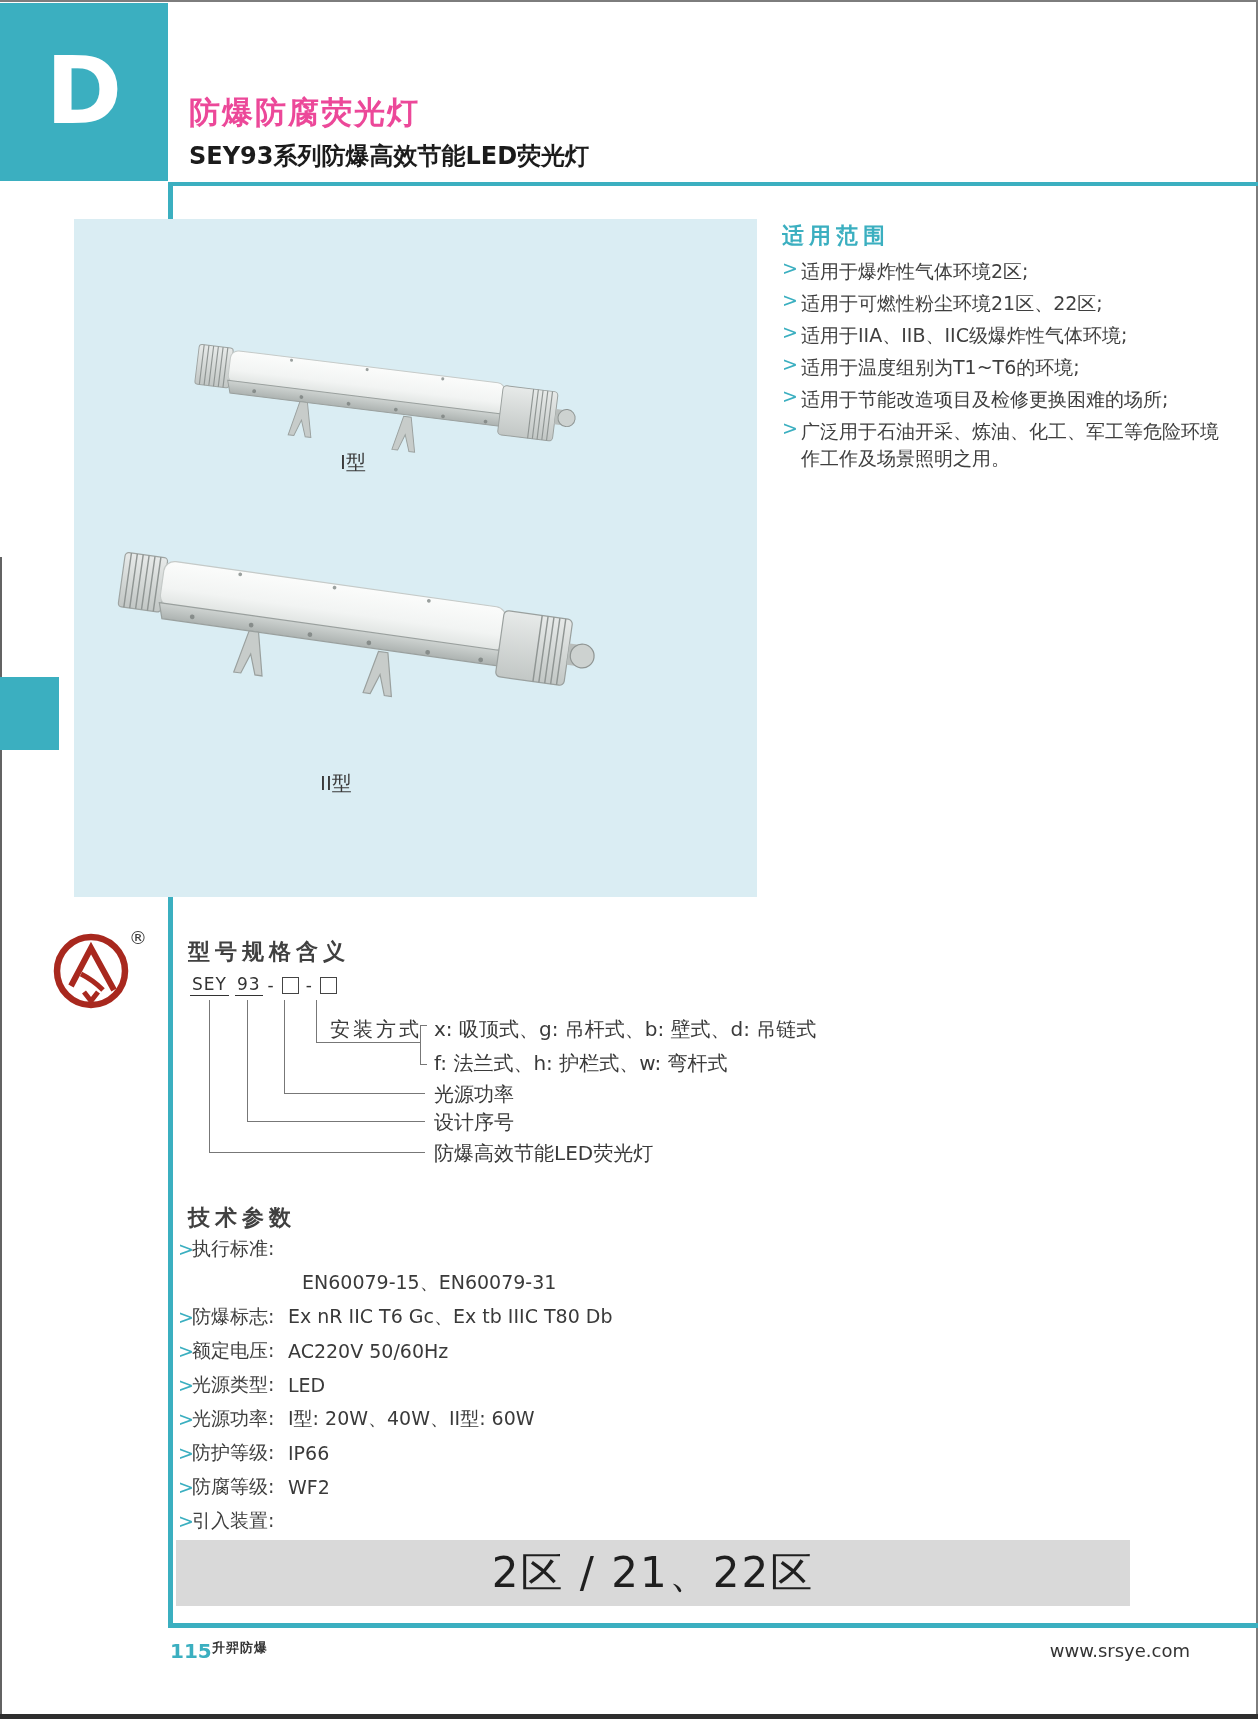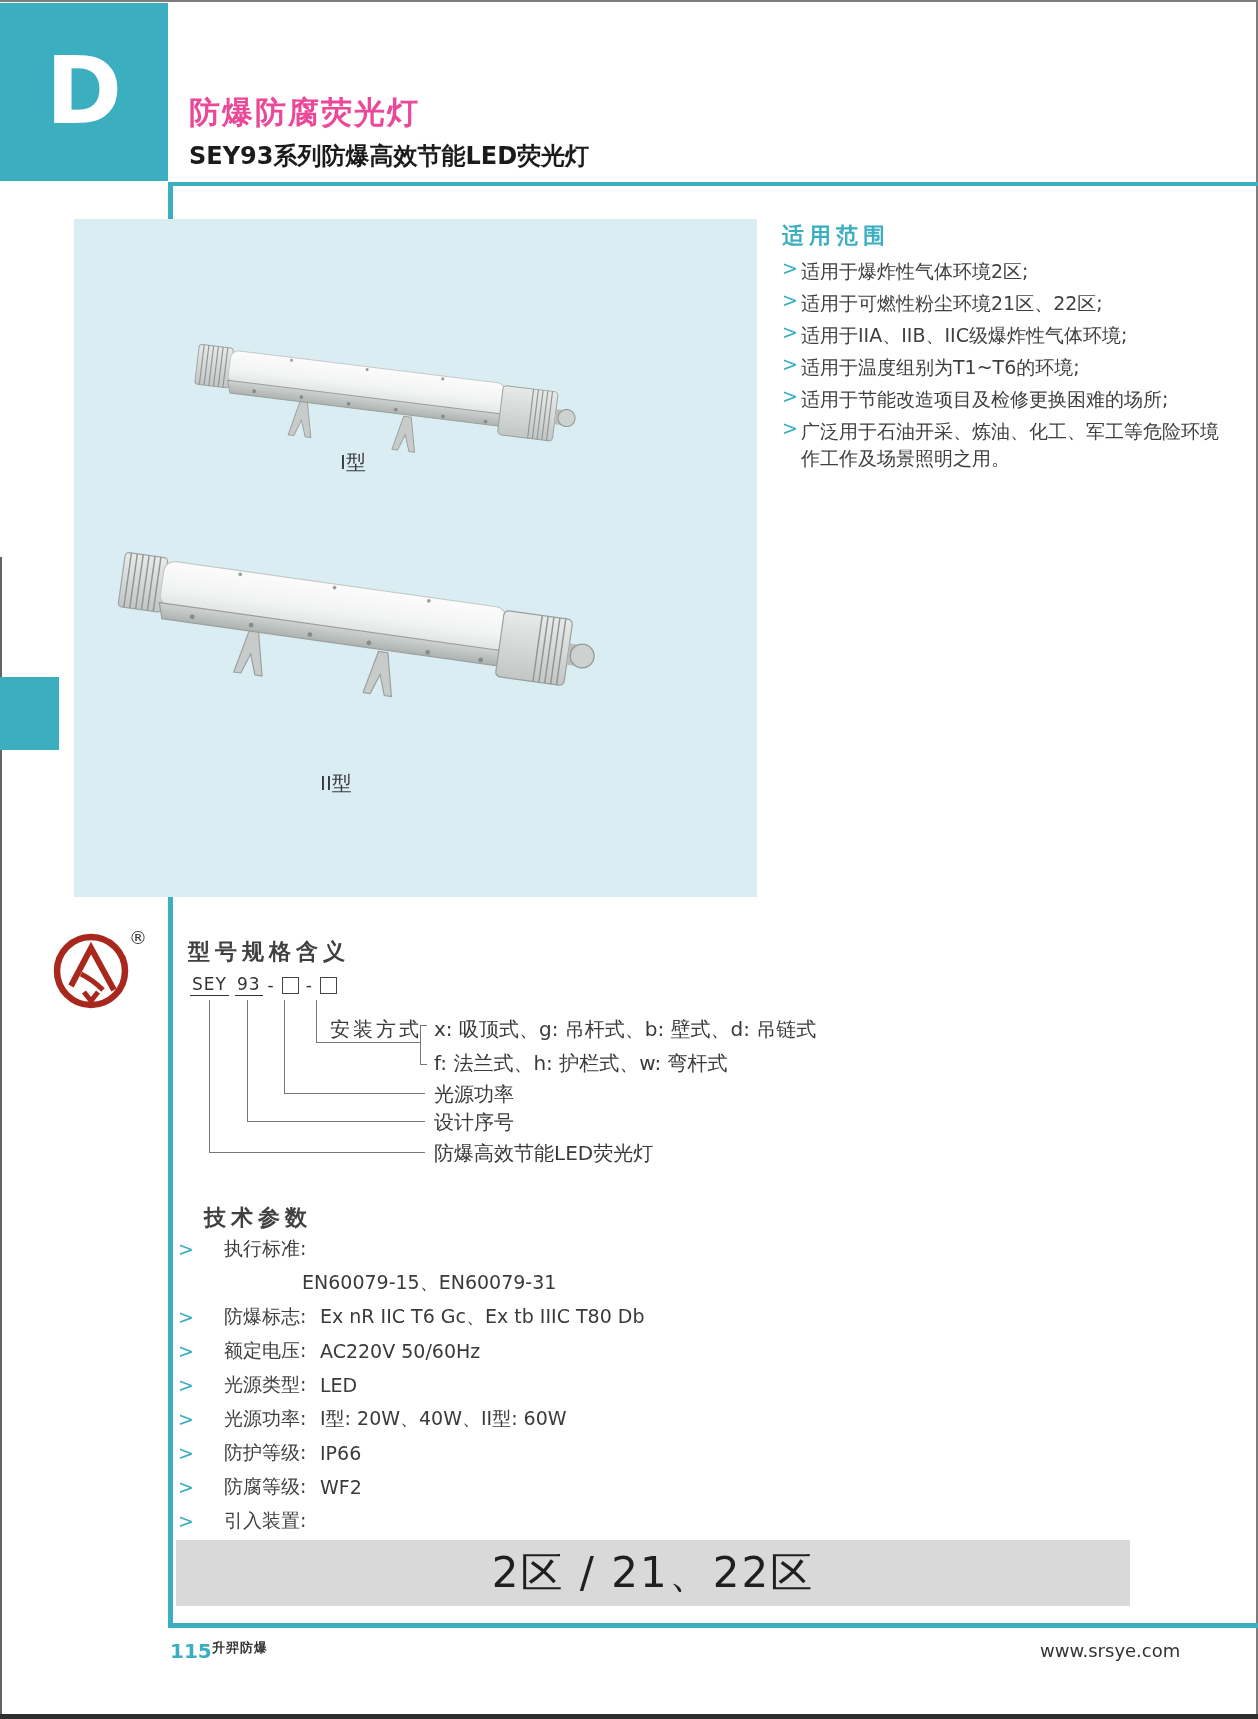--- a/index.html
+++ b/index.html
@@ -44,37 +44,37 @@
   .sec-head{color:#404040;font-size:22px;font-weight:600;letter-spacing:5px;}
   .model-head{left:188px;top:937px;}
   .model-line{left:190px;top:974px;font-size:17px;color:#333;letter-spacing:1px;display:flex;align-items:center;}
   .model-line .u{border-bottom:1.5px solid #333;padding:0 2px 1px 2px;}
   .model-line .dash{padding:0 5px;}
   .ph-box{display:inline-block;width:15px;height:15px;border:1.5px solid #444;margin:0 2px;}
   .dline{background:#777;}
   .dlabel{position:absolute;font-size:20px;color:#3a3a3a;white-space:nowrap;}
 
   
-  .tech-head{left:188px;top:1203px;margin-left:16px;}
+  .tech-head{left:188px;top:1203px;}
   .tech-list{left:178px;top:1232px;width:1000px;}
   .tech-row{display:flex;height:34px;align-items:center;font-size:19px;color:#3f3f3f;white-space:nowrap;}
   .tech-row .bullet{color:#3bafc0;width:14px;flex:0 0 14px;}
-  .tech-row .lbl{width:96px;flex:0 0 96px;margin-left:32px;}
+  .tech-row .lbl{width:96px;flex:0 0 96px;}
   .tech-row .val{color:#3a3a3a;}
   .tech-row.cont{padding-left:124px;}
 
   
   .zone-banner{left:176px;top:1540px;width:954px;height:66px;background:#d9d9d9;
     display:flex;align-items:center;justify-content:center;font-size:42px;color:#1f1f1f;letter-spacing:2px;}
 
   
   .footer-rule{left:168px;top:1623px;width:1090px;height:5px;background:#3bafc0;}
   .page-num{left:170px;top:1639px;color:#3bafc0;font-size:20px;font-weight:bold;}
   .brand-name{left:212px;top:1639px;color:#333333;font-size:13px;font-weight:bold;letter-spacing:1px;}
-  .website{left:1040px;top:1640px;width:150px;color:#333;font-size:18px;}
+  .website{left:1040px;top:1640px;width:150px;text-align:right;color:#333;font-size:18px;}
 </style>
 </head>
 <body>
 
 <div id="page">
 
   <div class="abs border-top"></div>
   <div class="abs border-right"></div>
   <div class="abs border-left"></div>
   <div class="abs border-bottom"></div>

